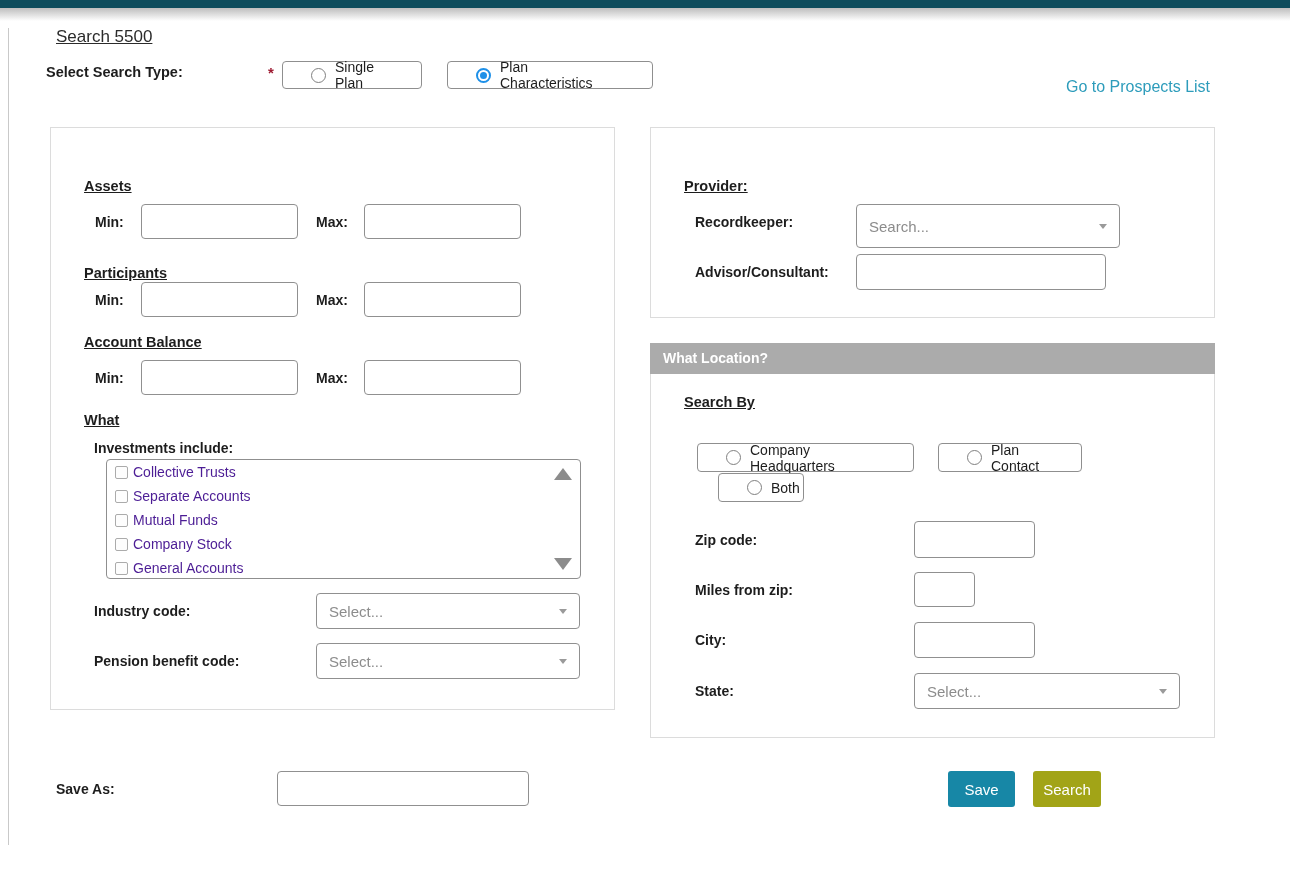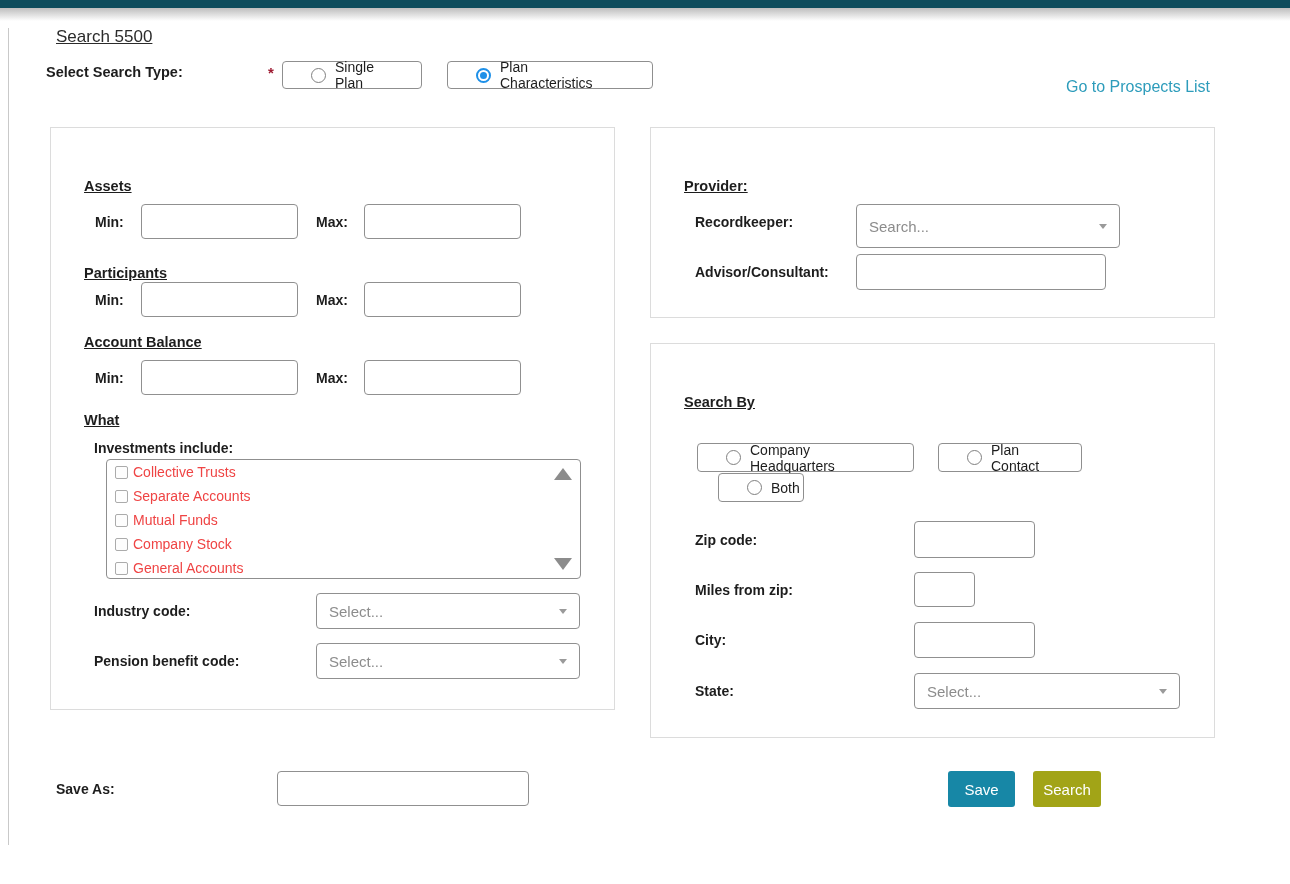--- a/index.html
+++ b/index.html
@@ -46,21 +46,21 @@
   .t-input { position:absolute; border:1px solid #909090; border-radius:4px; background:#fff;
     font-family:inherit; font-size:14px; padding:0 8px; outline:none; }
 
   .sel { position:absolute; border:1px solid #909090; border-radius:4px; background:#fff;
     display:flex; align-items:center; padding:0 12px; font-size:15px; color:#8c8c8c; cursor:pointer; }
   .caret { position:absolute; right:12px; top:50%; margin-top:-2px;
     width:0; height:0; border-left:4.5px solid transparent; border-right:4.5px solid transparent;
     border-top:5.5px solid #9a9a9a; }
 
   .listbox { position:absolute; border:1px solid #8f8f8f; border-radius:4px; background:#fff; }
-  .list-item { display:flex; align-items:center; gap:5px; height:24px; padding-left:8px; font-size:14px; color:#ef4444; }
+  .list-item { display:flex; align-items:center; gap:5px; height:24px; padding-left:8px; font-size:14px; color:#4c1d95; }
   .checkbox { width:13px; height:13px; border:1px solid #ababab; border-radius:2px; background:#fdfdfd; flex:0 0 auto; cursor:pointer; }
   .scroll-arrow-up { position:absolute; right:8px; top:8px; width:0; height:0;
     border-left:9px solid transparent; border-right:9px solid transparent; border-bottom:12px solid #8c8c8c; cursor:pointer; }
   .scroll-arrow-down { position:absolute; right:8px; bottom:8px; width:0; height:0;
     border-left:9px solid transparent; border-right:9px solid transparent; border-top:12px solid #8c8c8c; cursor:pointer; }
 
   .btn { position:absolute; border:none; border-radius:3px; color:#fff; font-family:inherit;
     font-size:15px; text-align:center; cursor:pointer; }
   .btn-save { background:#1787a6; }
   .btn-search { background:#a2a417; }
@@ -158,20 +158,21 @@
   <div class="sel" style="left:205px; top:76px; width:264px; height:44px;">
     <span>Search...</span>
     <span class="caret"></span>
   </div>
 
   <span class="f-label vc" style="left:44px; top:126px; height:36px;">Advisor/Consultant:</span>
   <input class="t-input" style="left: 205px; top: 126px; width: 250px; height: 36px;" value="">
 </section>
 
 <section class="panel" style="left:650px; top:343px; width:565px; height:395px;">
+  <header class="panel-header">What Location?</header>
 
   <span class="u-heading" style="left:33px; top:50px;">Search By</span>
 
   <label class="pill" style="left:46px; top:99px; width:217px; height:29px;">
     <span class="radio"></span>
     <span>Company Headquarters</span>
   </label>
   <label class="pill" style="left:287px; top:99px; width:144px; height:29px;">
     <span class="radio"></span>
     <span>Plan Contact</span>

